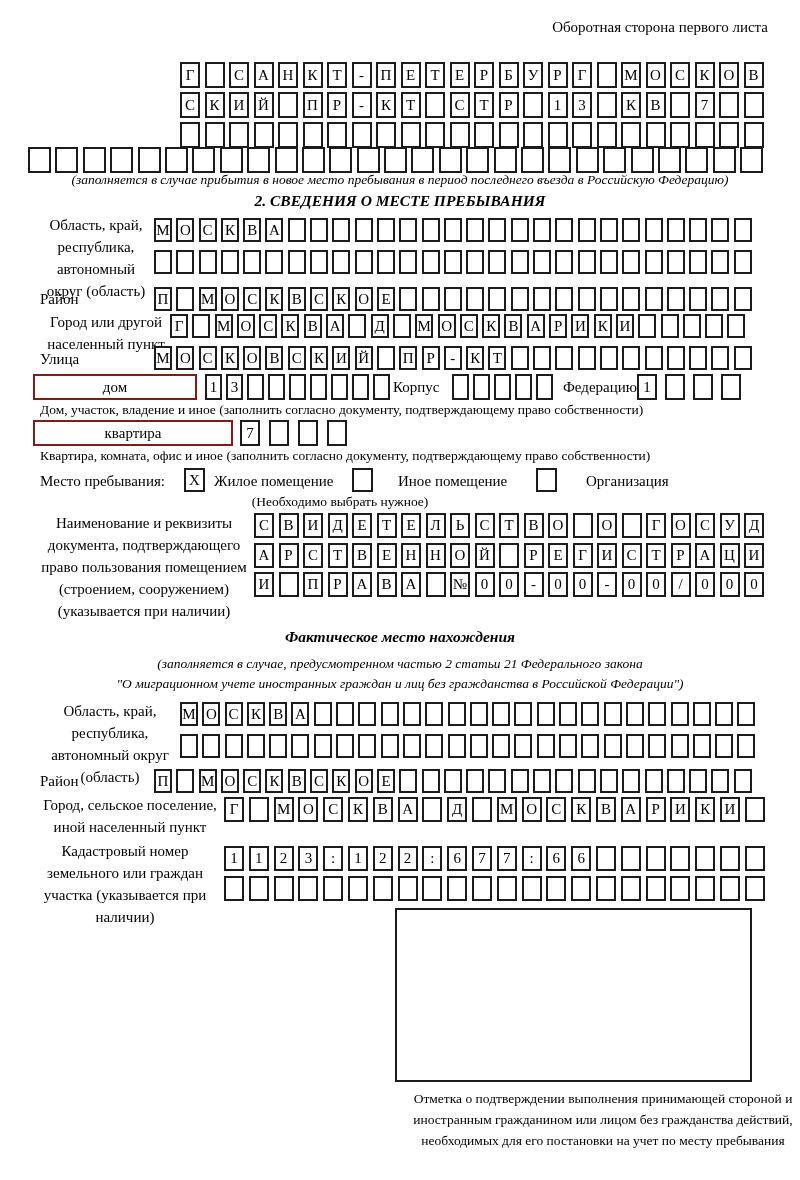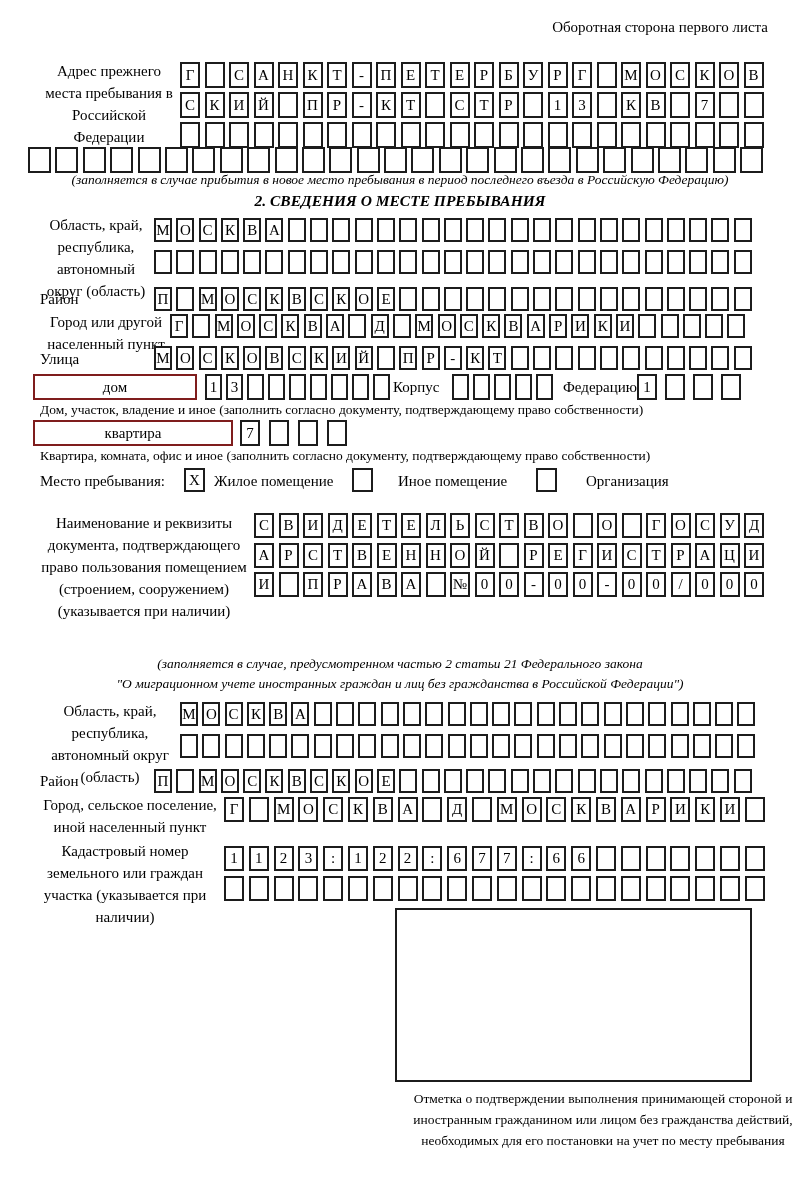--- a/index.html
+++ b/index.html
@@ -38,21 +38,20 @@
   }
   .stamp-rect { box-sizing:border-box; border:2px solid #1c1c1c; background:#fff; }
 </style>
 </head>
 <body>
 
 <div class="page">
 
   <div class="abs lbl" style="top:16px; right:32px;">Оборотная сторона первого листа</div>
 
-  <div class="abs lbl" style="left:40px; top:60px; width:138px;">Адрес прежнего места пребывания в Российской Федерации</div>
   <div class="abs boxrow b-s1" style="left:180px; top:62px;">
       <span class="cbox">Г</span>
       <span class="cbox"></span>
       <span class="cbox">С</span>
       <span class="cbox">А</span>
       <span class="cbox">Н</span>
       <span class="cbox">К</span>
       <span class="cbox">Т</span>
       <span class="cbox">-</span>
       <span class="cbox">П</span>
@@ -347,20 +346,21 @@
     </div>
   <div class="abs cap" style="left:40px; top:448px;">Квартира, комната, офис и иное (заполнить согласно документу, подтверждающему право собственности)</div>
 
   <div class="abs lbl" style="left:40px; top:470px;">Место пребывания:</div>
   <div class="abs chk" style="left:184px; top:468px;">X</div>
   <div class="abs lbl" style="left:214px; top:470px;">Жилое помещение</div>
   <div class="abs chk" style="left:352px; top:468px;"></div>
   <div class="abs lbl" style="left:398px; top:470px;">Иное помещение</div>
   <div class="abs chk" style="left:536px; top:468px;"></div>
   <div class="abs lbl" style="left:586px; top:470px;">Организация</div>
+  <div class="abs cap" style="left:160px; top:494px; width:360px; text-align:center;">(Необходимо выбрать нужное)</div>
 
   <div class="abs lbl" style="left:40px; top:512px; width:208px;">Наименование и реквизиты документа, подтверждающего право пользования помещением (строением, сооружением) (указывается при наличии)</div>
   <div class="abs boxrow b-doc" style="left:254px; top:513px;">
       <span class="cbox">С</span>
       <span class="cbox">В</span>
       <span class="cbox">И</span>
       <span class="cbox">Д</span>
       <span class="cbox">Е</span>
       <span class="cbox">Т</span>
       <span class="cbox">Е</span>
@@ -419,20 +419,21 @@
       <span class="cbox">0</span>
       <span class="cbox">-</span>
       <span class="cbox">0</span>
       <span class="cbox">0</span>
       <span class="cbox">/</span>
       <span class="cbox">0</span>
       <span class="cbox">0</span>
       <span class="cbox">0</span>
     </div>
 
+  <div class="abs hdg center" style="top:628px;">Фактическое место нахождения</div>
   <div class="abs cap center" style="top:656px;">(заполняется в случае, предусмотренном частью 2 статьи 21 Федерального закона</div>
   <div class="abs cap center" style="top:676px;">"О миграционном учете иностранных граждан и лиц без гражданства в Российской Федерации")</div>
 
   <div class="abs lbl" style="left:40px; top:700px; width:140px;">Область, край, республика, автономный округ (область)</div>
   <div class="abs boxrow b-s2" style="left:180px; top:702px;">
       <span class="cbox">М</span>
       <span class="cbox">О</span>
       <span class="cbox">С</span>
       <span class="cbox">К</span>
       <span class="cbox">В</span>

